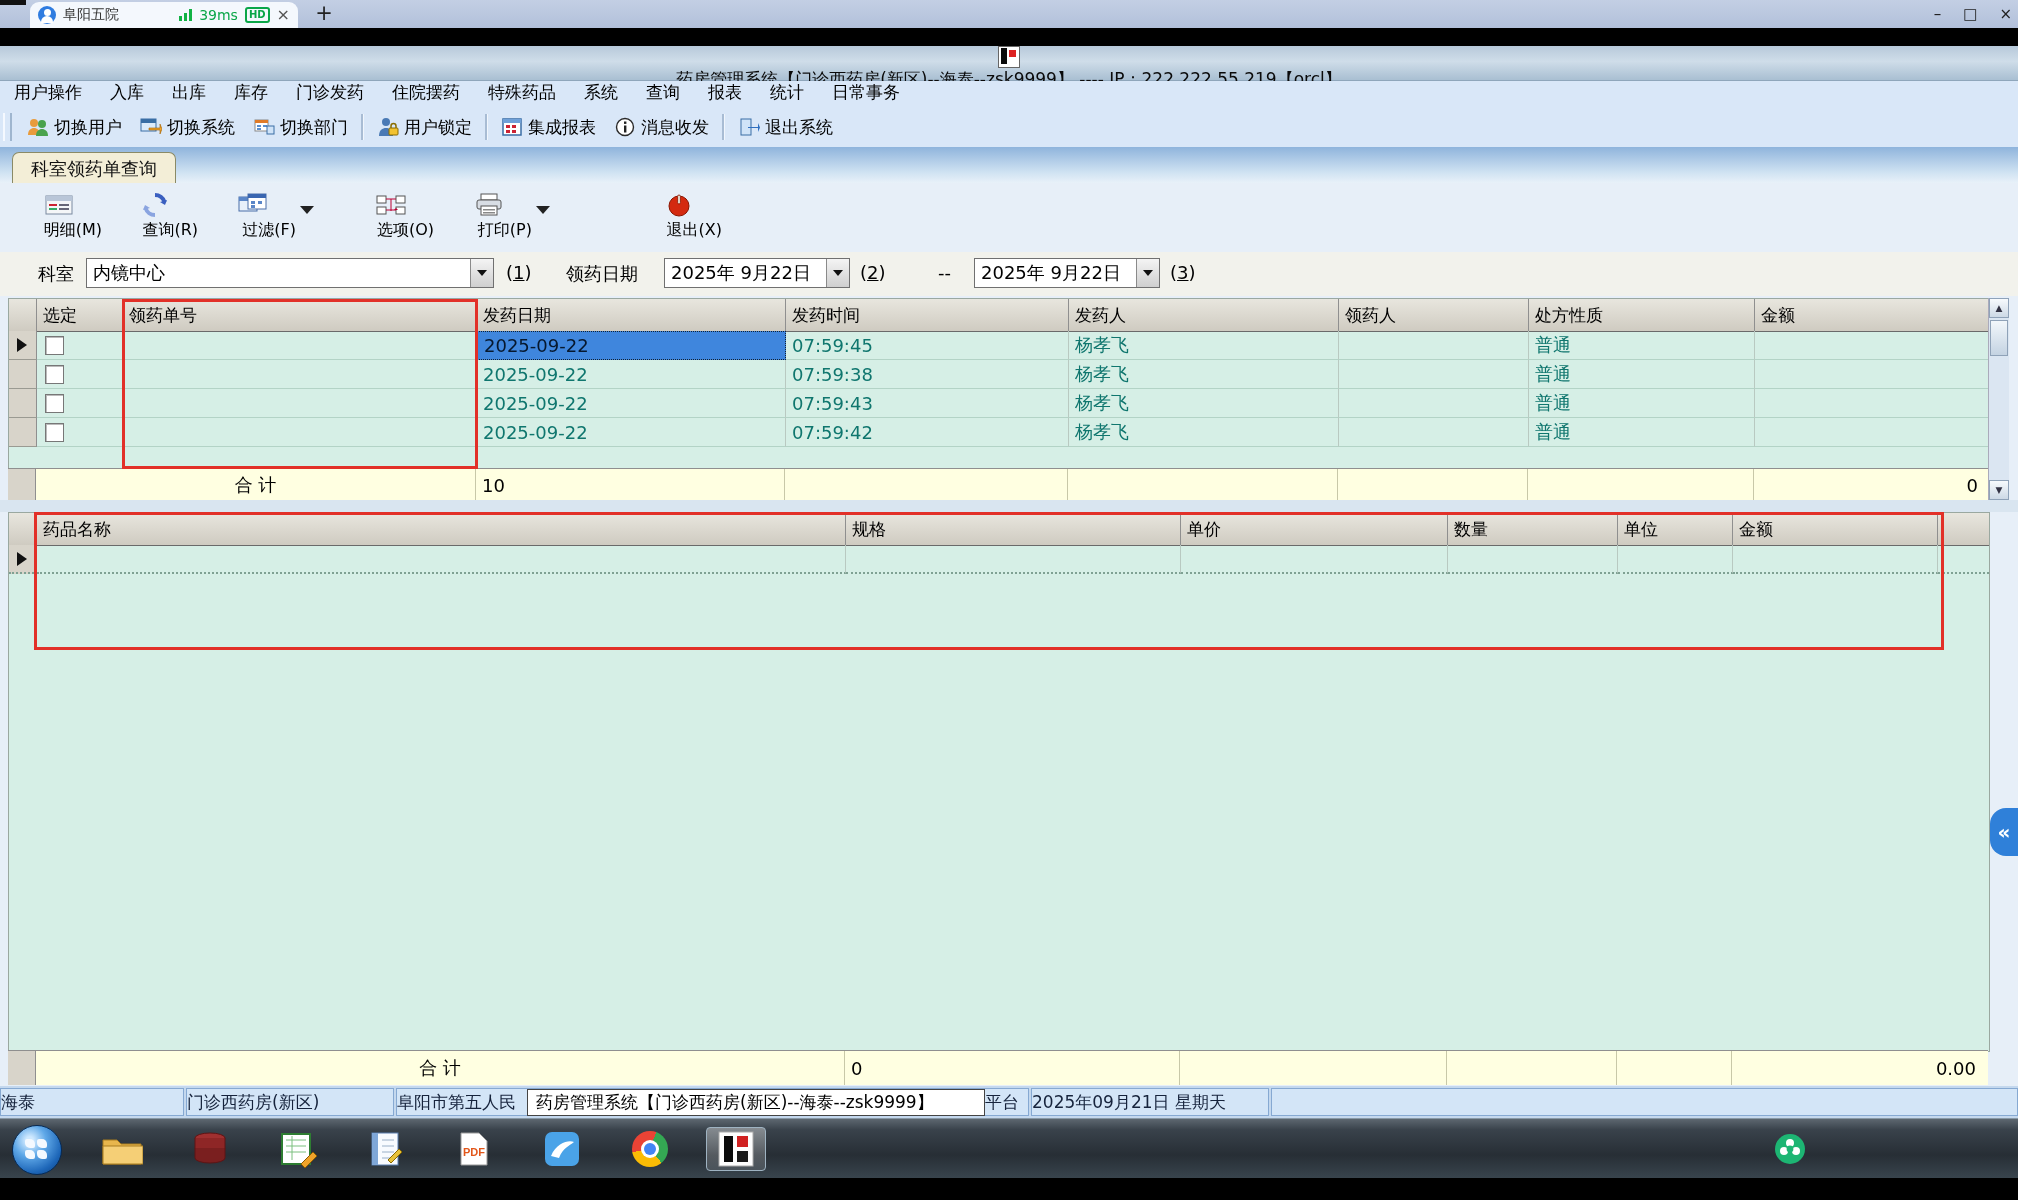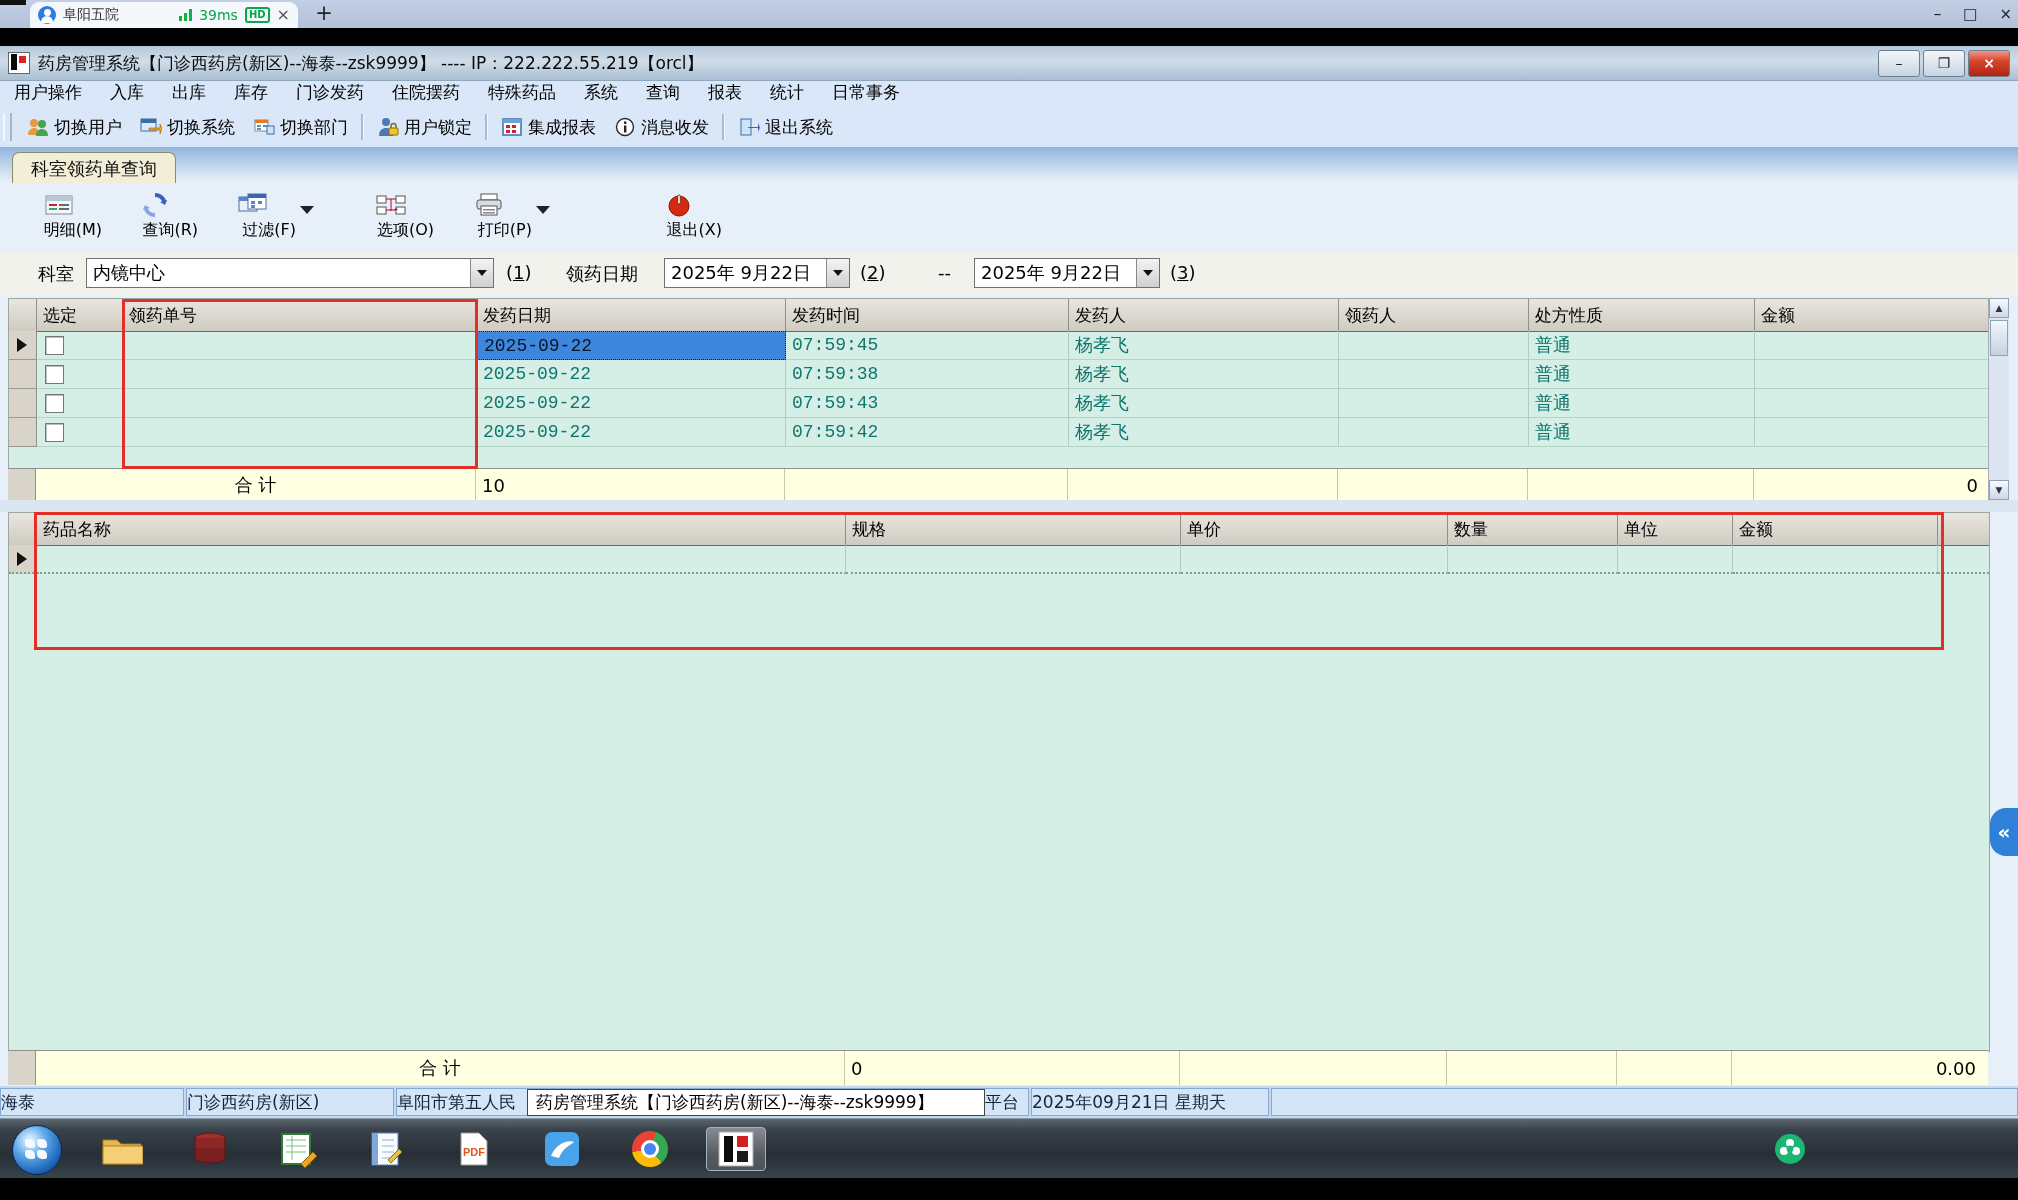--- a/index.html
+++ b/index.html
@@ -22,21 +22,21 @@
   .btab-close{font-size:16px;color:#555;line-height:1;}
   .newtab{position:absolute;left:310px;top:0;width:28px;height:28px;color:#222;font-size:21px;text-align:center;line-height:26px;}
   .bwin-controls{position:absolute;right:6px;top:0;height:28px;display:flex;align-items:center;gap:22px;color:#222;font-size:15px;}
   .corner-frag{position:absolute;left:0;top:0;width:26px;height:5px;background:#111;}
 
   .black-strip{position:absolute;left:0;top:28px;width:2018px;height:18px;background:#000;}
 
   
   .titlebar{position:absolute;left:0;top:46px;width:2018px;height:34px;
     background:linear-gradient(#b7c9da,#cfdde9 45%,#a9bfd2);border-bottom:1px solid #8fa6bb;
-    display:flex;align-items:center;}
+    display:flex;align-items:center;flex-direction:column;}
   .app-ico{width:20px;height:20px;margin:0 8px 0 8px;background:#fff;border:1px solid #666;position:relative;flex:0 0 auto;}
   .app-ico:before{content:"";position:absolute;left:2px;top:1px;width:6px;height:16px;background:#0a0a0a;}
   .app-ico:after{content:"";position:absolute;right:3px;top:3px;width:7px;height:7px;background:#d22;}
   .title-text{font-size:17px;color:#0a0a0a;white-space:nowrap;}
   .win-btn{width:40px;height:25px;border:1px solid #6d7f91;border-radius:3px;
     background:linear-gradient(#f2f6fa,#c7d4e1);display:flex;align-items:center;justify-content:center;
     font-size:14px;color:#222;margin-left:3px;}
   .win-btn.close{background:linear-gradient(#f09a8a,#d8442c 40%,#b02312);color:#fff;font-weight:bold;}
   .titlebar .controls{margin-left:auto;margin-right:8px;display:flex;}
 
@@ -73,21 +73,21 @@
   .combo{position:absolute;top:6px;height:30px;background:#fff;border:1px solid #707070;
     box-sizing:border-box;font-size:18px;color:#000;display:flex;align-items:center;}
   .combo .val{flex:1 1 auto;padding:0 6px;white-space:nowrap;overflow:hidden;}
   .combo .dbtn{width:22px;height:100%;background:linear-gradient(#f4f4f4,#cfcfcf);
     border-left:1px solid #8a8a8a;display:flex;align-items:center;justify-content:center;flex:0 0 auto;}
   .dbtn i{width:0;height:0;border-left:5px solid transparent;border-right:5px solid transparent;border-top:6px solid #111;}
   .hint{position:absolute;top:10px;font-size:18px;color:#000;}
   .hint .u{text-decoration:underline;}
 
   
-  .grid{position:absolute;left:8px;width:1980px;background:#d6efe6;border:1px solid #9aa8a0;box-sizing:content-box;font-family:Liberation Mono, monospace;}
+  .grid{position:absolute;left:8px;width:1980px;background:#d6efe6;border:1px solid #9aa8a0;box-sizing:content-box;}
   .ghead{position:absolute;left:0;top:0;width:1980px;height:32px;
     background:linear-gradient(#e8e6de,#cfcbc1);border-bottom:1px solid #6a6a6a;}
   .hcell{position:absolute;top:0;height:32px;font-size:17px;color:#000;
     display:flex;align-items:center;padding-left:6px;box-sizing:border-box;border-right:1px solid #8f8f8f;}
   .grow{position:absolute;left:0;width:1980px;height:29px;}
   .cell{position:absolute;top:0;height:29px;font-size:18px;color:#0f766e;display:flex;align-items:center;
     padding-left:6px;box-sizing:border-box;border-right:1px solid #b9c9c1;border-bottom:1px solid #b3d3c6;}
   .cell.ind{background:#d8d4ca;border-right:1px solid #8f8f8f;border-bottom:1px solid #9a9a92;padding:0;}
   .tri{width:0;height:0;border-top:7px solid transparent;border-bottom:7px solid transparent;
     border-left:10px solid #111;margin-left:8px;}

